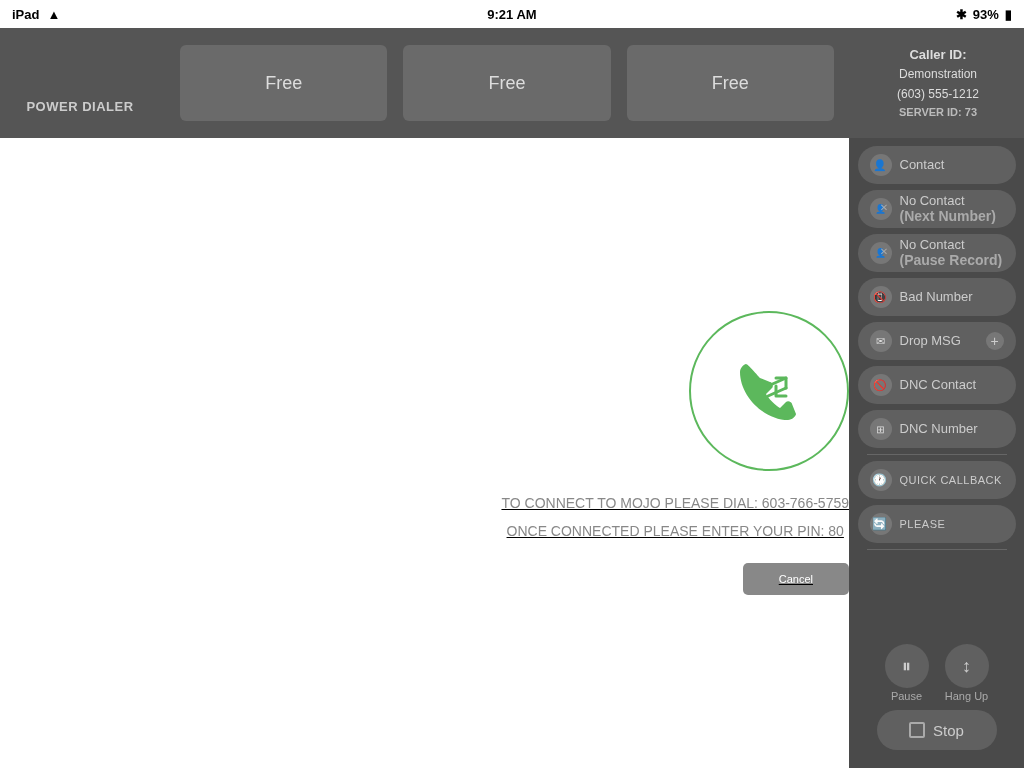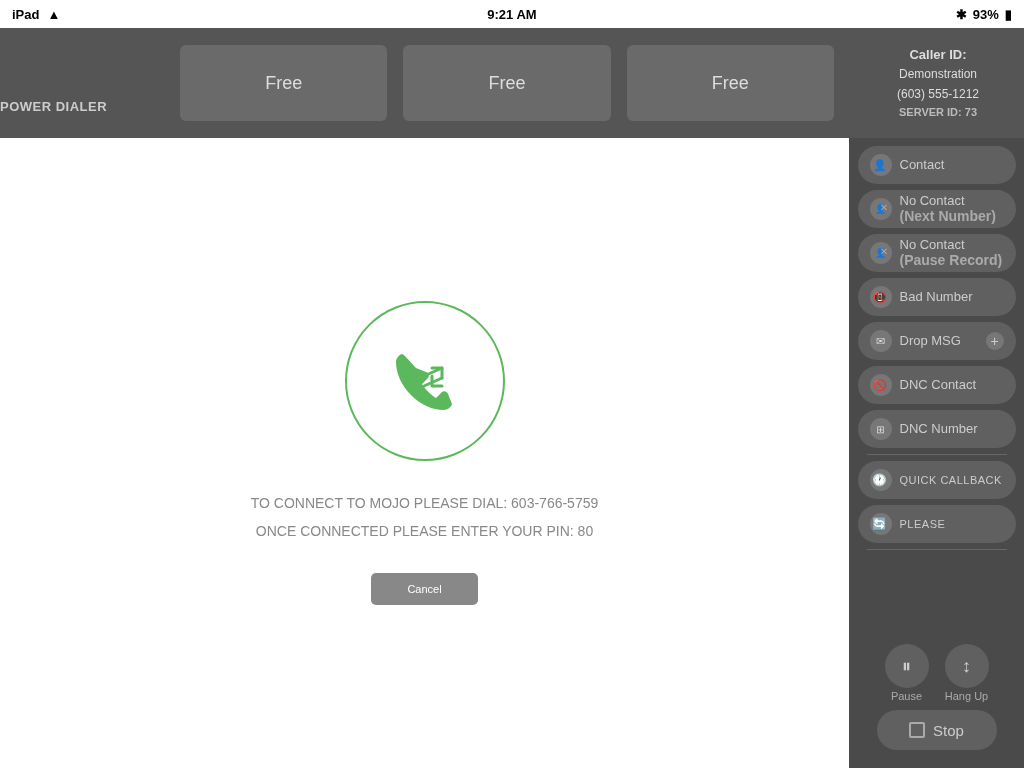--- a/index.html
+++ b/index.html
@@ -39,21 +39,21 @@
       display: flex;
       align-items: center;
       z-index: 50;
     }
     .power-dialer-label {
       color: #ccc;
       font-size: 13px;
       font-weight: 600;
       letter-spacing: 0.5px;
       width: 160px;
-      text-align: left;
+      text-align: center;
       flex-shrink: 0;
       margin-top: 46px;
     }
     .channel-buttons {
       display: flex;
       gap: 16px;
       flex: 1;
       padding: 13px 20px;
     }
     .channel-btn {
@@ -81,23 +81,24 @@
     
     .main-area {
       position: absolute;
       top: 138px;
       left: 0;
       right: 175px;
       bottom: 0;
       background: #fff;
       display: flex;
       flex-direction: column;
-      align-items: center;
-      justify-content: center;
-      gap: 28px;
+      align-items: flex-end;
+      justify-content: center;
+      gap: 18px;
+      text-decoration: underline;
     }
 
     
     .phone-circle {
       width: 160px;
       height: 160px;
       border: 2.5px solid #5cb85c;
       border-radius: 50%;
       display: flex;
       align-items: center;

